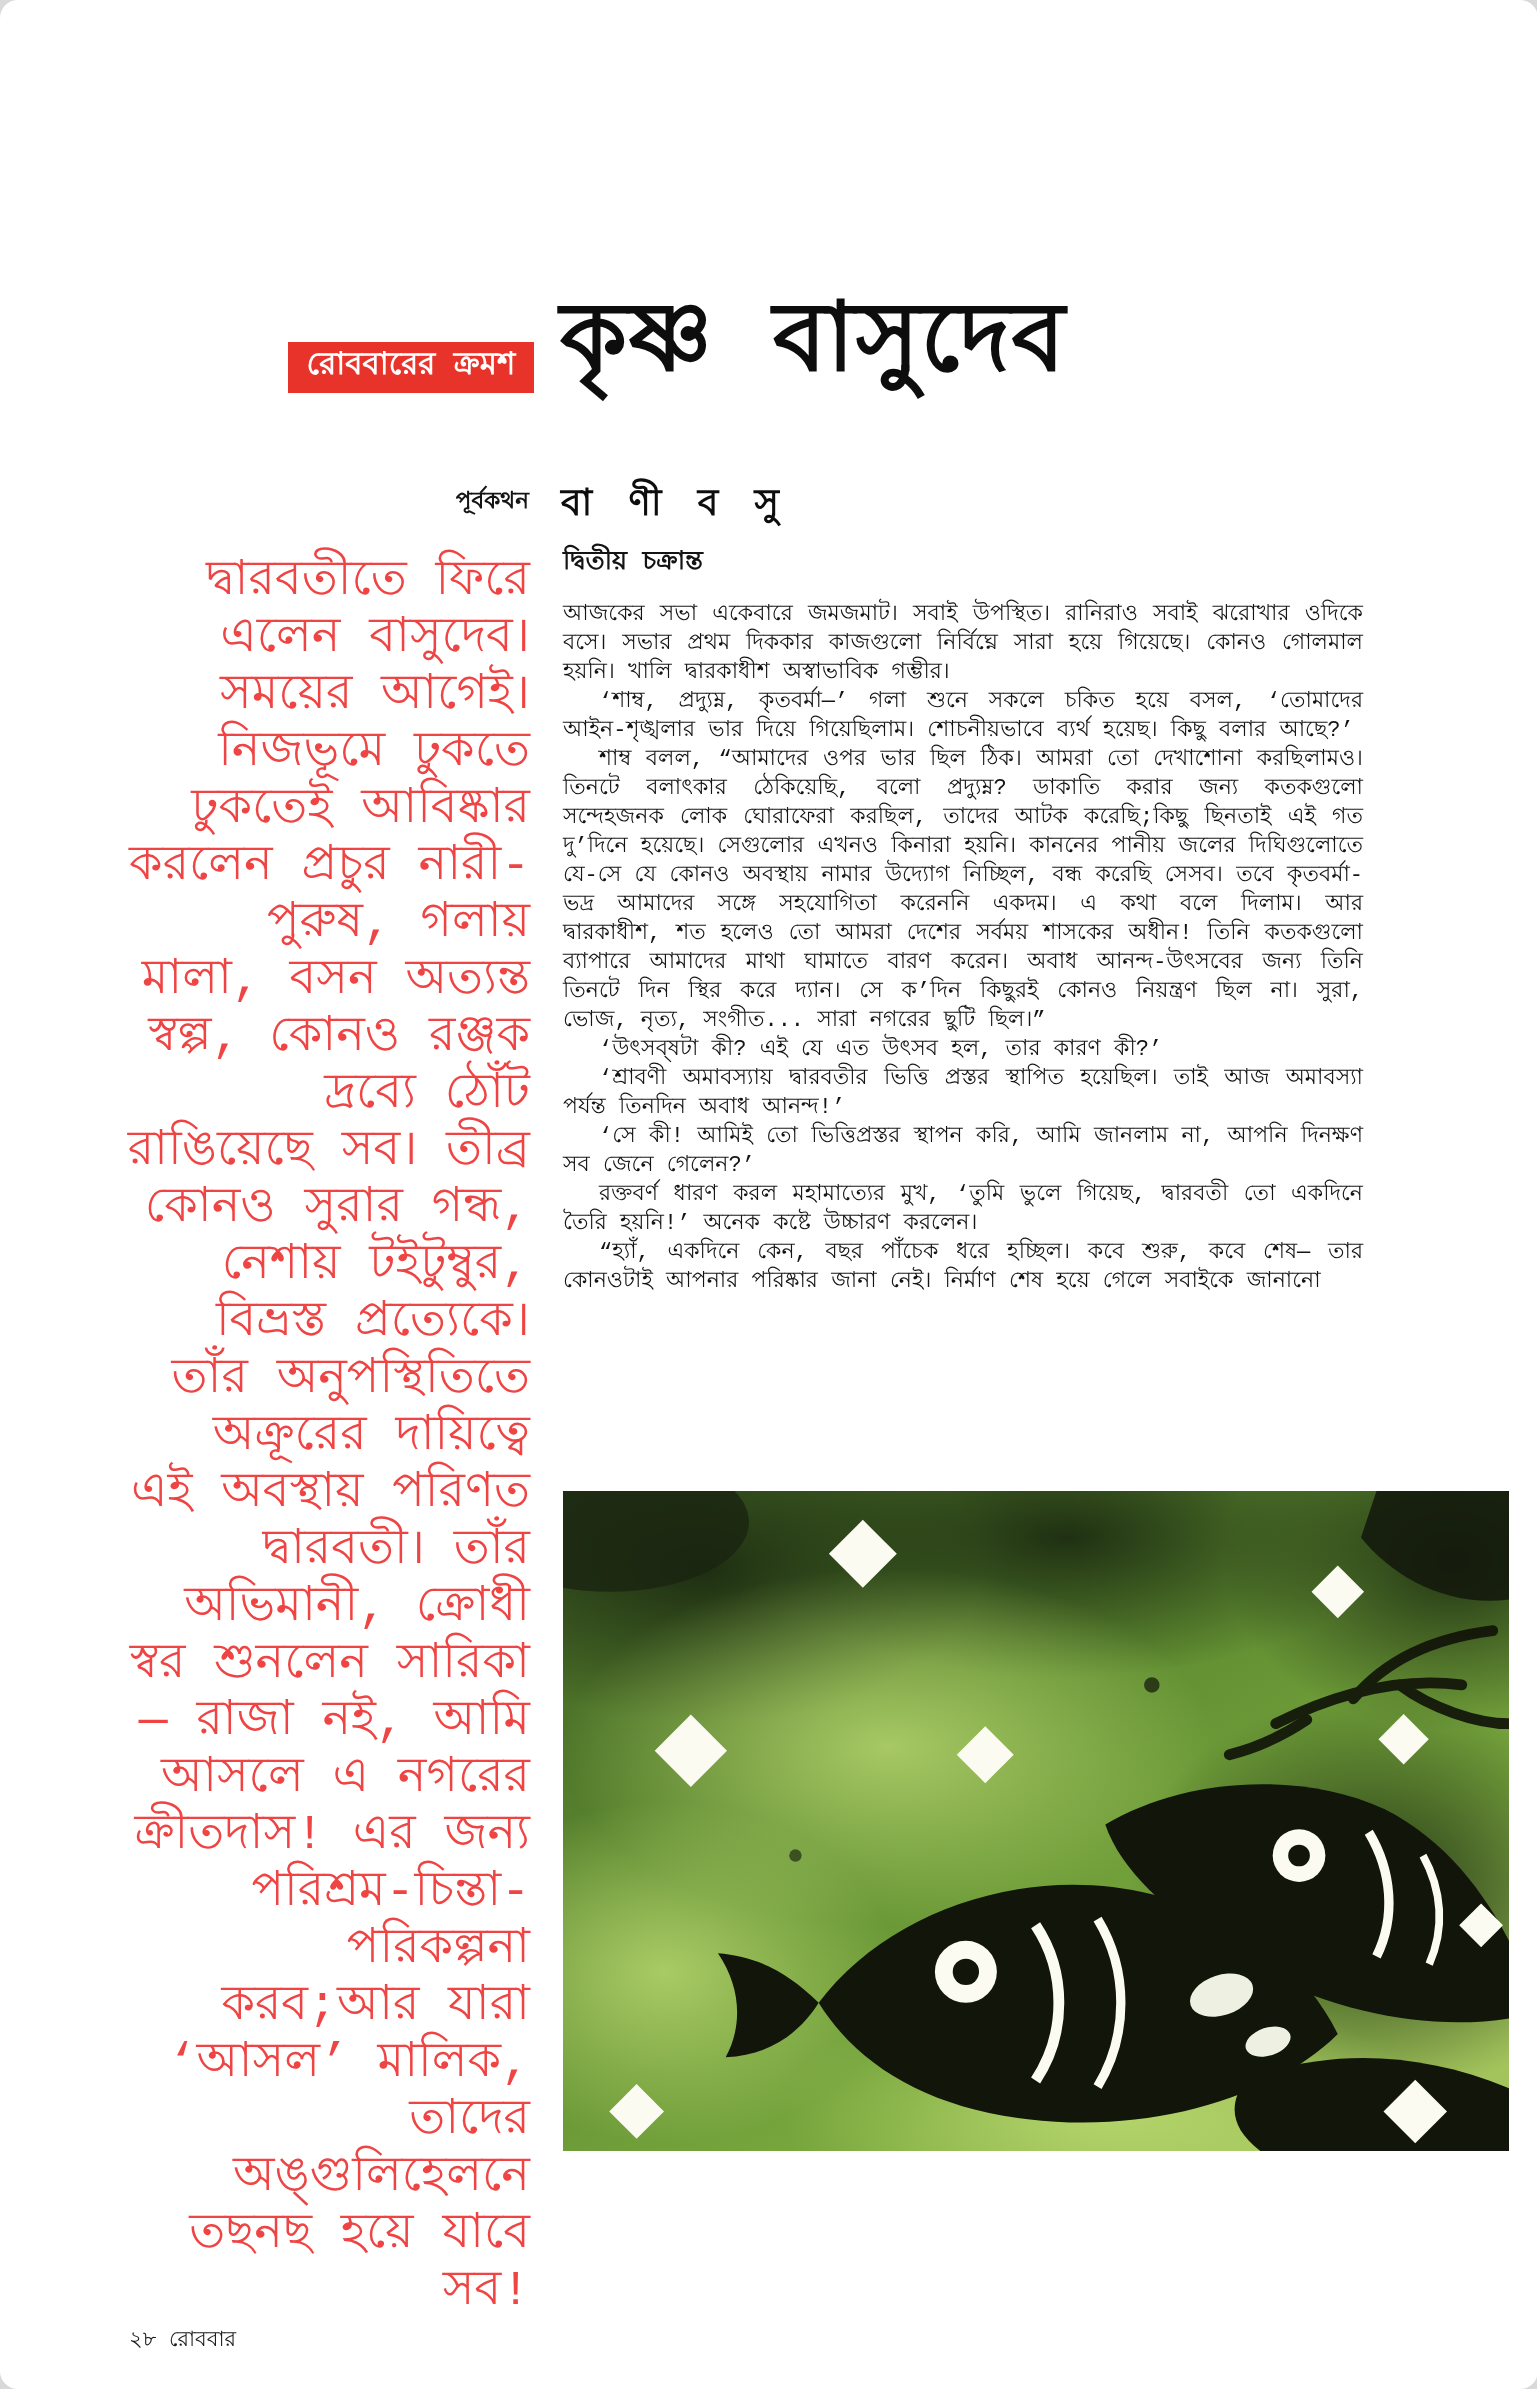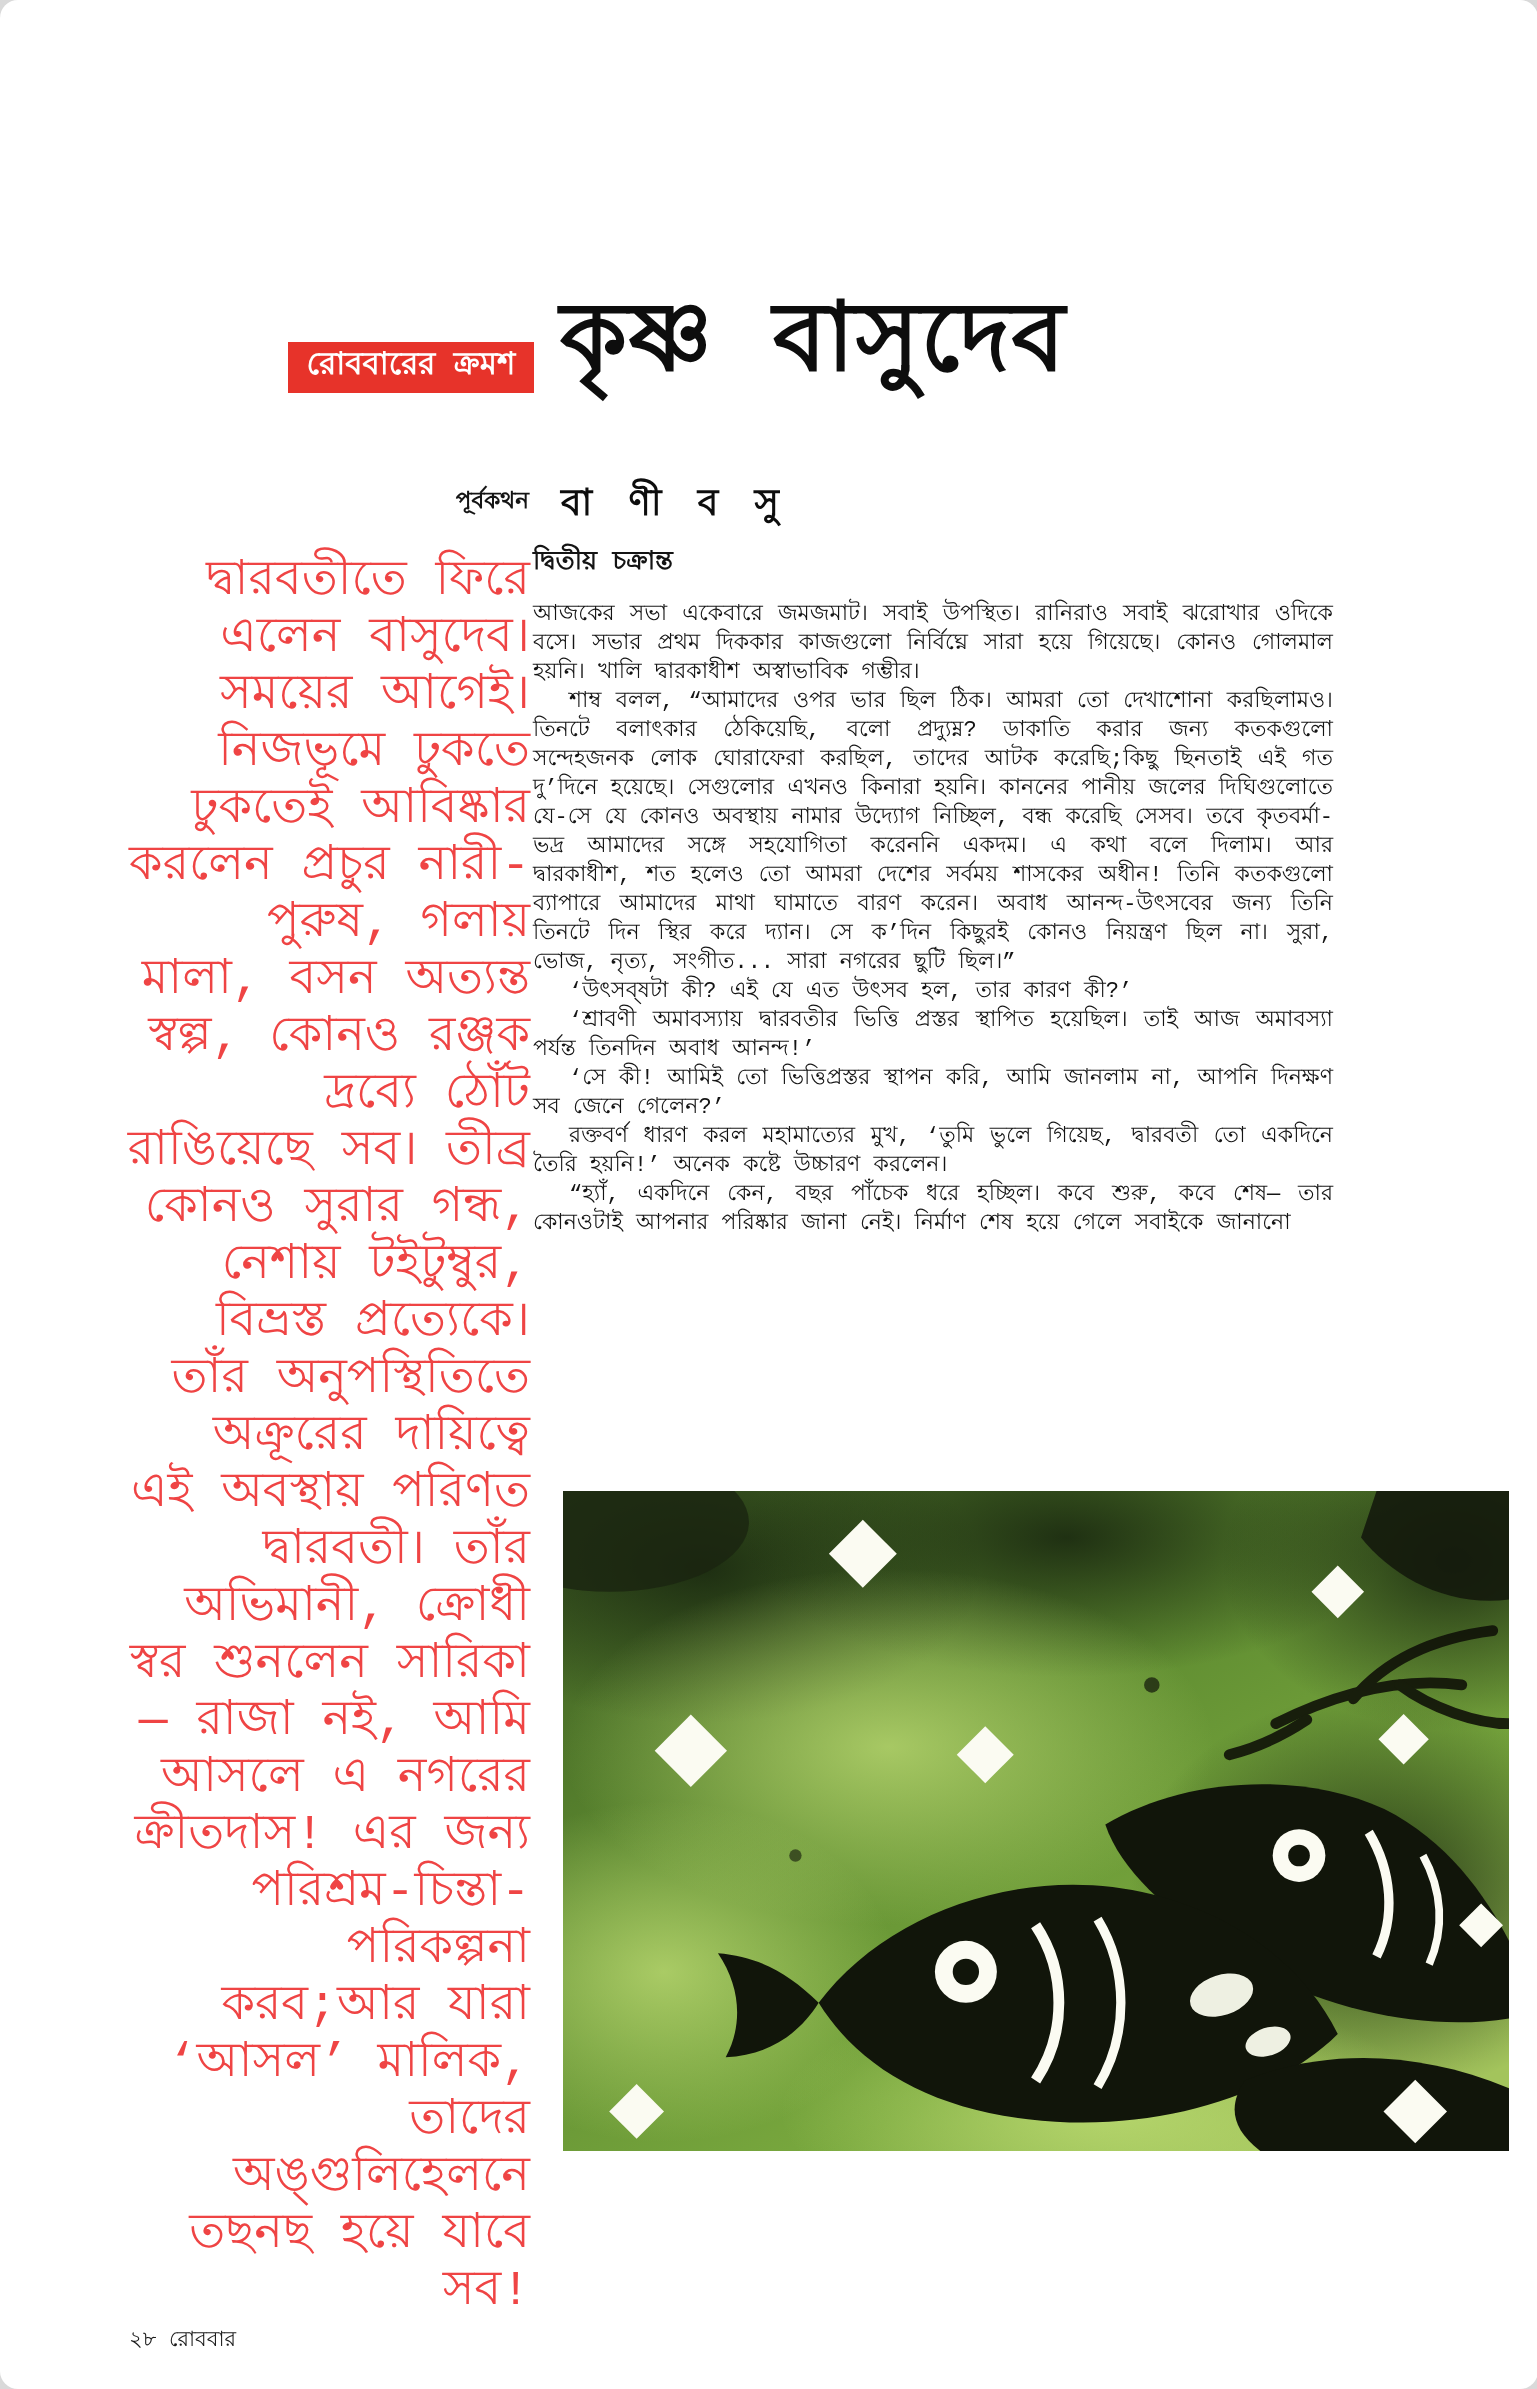--- a/index.html
+++ b/index.html
@@ -65,21 +65,21 @@
     font-size:48px;
     line-height:57px;
     text-align:right;
     font-weight:500;
     color:#ef4444;
   }
 
   
   .story {
     position:absolute;
-    left:533px; top:541px;
+    left:563px; top:541px;
     width:800px;
   }
   .chapter {
     font-size:25.6px;
     font-weight:700;
     margin:0 0 15.5px 0;
   }
   .story p {
     font-size:22px;
     line-height:29px;
@@ -118,20 +118,21 @@
 
   <div class="prologue-label">পূর্বকথন</div>
 
   <div class="author">বা ণী  ব সু</div>
 
   <div class="lede">দ্বারবতীতে ফিরে এলেন বাসুদেব। সময়ের আগেই। নিজভূমে ঢুকতে ঢুকতেই আবিষ্কার করলেন প্রচুর নারী-পুরুষ, গলায় মালা, বসন অত্যন্ত স্বল্প, কোনও রঞ্জক দ্রব্যে ঠোঁট রাঙিয়েছে সব। তীব্র কোনও সুরার গন্ধ, নেশায় টইটুম্বুর, বিভ্রস্ত প্রত্যেকে। তাঁর অনুপস্থিতিতে অক্রূরের দায়িত্বে এই অবস্থায় পরিণত দ্বারবতী। তাঁর অভিমানী, ক্রোধী স্বর শুনলেন সারিকা— রাজা নই, আমি আসলে এ নগরের ক্রীতদাস! এর জন্য পরিশ্রম-চিন্তা-পরিকল্পনা করব;আর যারা ‘আসল’ মালিক, তাদের অঙ্গুলিহেলনে তছনছ হয়ে যাবে সব!</div>
 
   <div class="story">
     <h2 class="chapter">দ্বিতীয় চক্রান্ত</h2>
     <p class="first">আজকের সভা একেবারে জমজমাট। সবাই উপস্থিত। রানিরাও সবাই ঝরোখার ওদিকে বসে। সভার প্রথম দিককার কাজগুলো নির্বিঘ্নে সারা হয়ে গিয়েছে। কোনও গোলমাল হয়নি। খালি দ্বারকাধীশ অস্বাভাবিক গম্ভীর।</p>
+    <p>‘শাম্ব, প্রদ্যুম্ন, কৃতবর্মা—’ গলা শুনে সকলে চকিত হয়ে বসল, ‘তোমাদের আইন-শৃঙ্খলার ভার দিয়ে গিয়েছিলাম। শোচনীয়ভাবে ব্যর্থ হয়েছ। কিছু বলার আছে?’</p>
     <p>শাম্ব বলল, “আমাদের ওপর ভার ছিল ঠিক। আমরা তো দেখাশোনা করছিলামও। তিনটে বলাৎকার ঠেকিয়েছি, বলো প্রদ্যুম্ন? ডাকাতি করার জন্য কতকগুলো সন্দেহজনক লোক ঘোরাফেরা করছিল, তাদের আটক করেছি;কিছু ছিনতাই এই গত দু’দিনে হয়েছে। সেগুলোর এখনও কিনারা হয়নি। কাননের পানীয় জলের দিঘিগুলোতে যে-সে যে কোনও অবস্থায় নামার উদ্যোগ নিচ্ছিল, বন্ধ করেছি সেসব। তবে কৃতবর্মা-ভদ্র আমাদের সঙ্গে সহযোগিতা করেননি একদম। এ কথা বলে দিলাম। আর দ্বারকাধীশ, শত হলেও তো আমরা দেশের সর্বময় শাসকের অধীন! তিনি কতকগুলো ব্যাপারে আমাদের মাথা ঘামাতে বারণ করেন। অবাধ আনন্দ-উৎসবের জন্য তিনি তিনটে দিন স্থির করে দ্যান। সে ক’দিন কিছুরই কোনও নিয়ন্ত্রণ ছিল না। সুরা, ভোজ, নৃত্য, সংগীত... সারা নগরের ছুটি ছিল।”</p>
     <p>‘উৎসব্ষটা কী? এই যে এত উৎসব হল, তার কারণ কী?’</p>
     <p>‘শ্রাবণী অমাবস্যায় দ্বারবতীর ভিত্তি প্রস্তর স্থাপিত হয়েছিল। তাই আজ অমাবস্যা পর্যন্ত তিনদিন অবাধ আনন্দ!’</p>
     <p>‘সে কী! আমিই তো ভিত্তিপ্রস্তর স্থাপন করি, আমি জানলাম না, আপনি দিনক্ষণ সব জেনে গেলেন?’</p>
     <p>রক্তবর্ণ ধারণ করল মহামাত্যের মুখ, ‘তুমি ভুলে গিয়েছ, দ্বারবতী তো একদিনে তৈরি হয়নি!’ অনেক কষ্টে উচ্চারণ করলেন।</p>
     <p>“হ্যাঁ, একদিনে কেন, বছর পাঁচেক ধরে হচ্ছিল। কবে শুরু, কবে শেষ— তার কোনওটাই আপনার পরিষ্কার জানা নেই। নির্মাণ শেষ হয়ে গেলে সবাইকে জানানো</p>
   </div>
 
   <div class="artwork">
 

